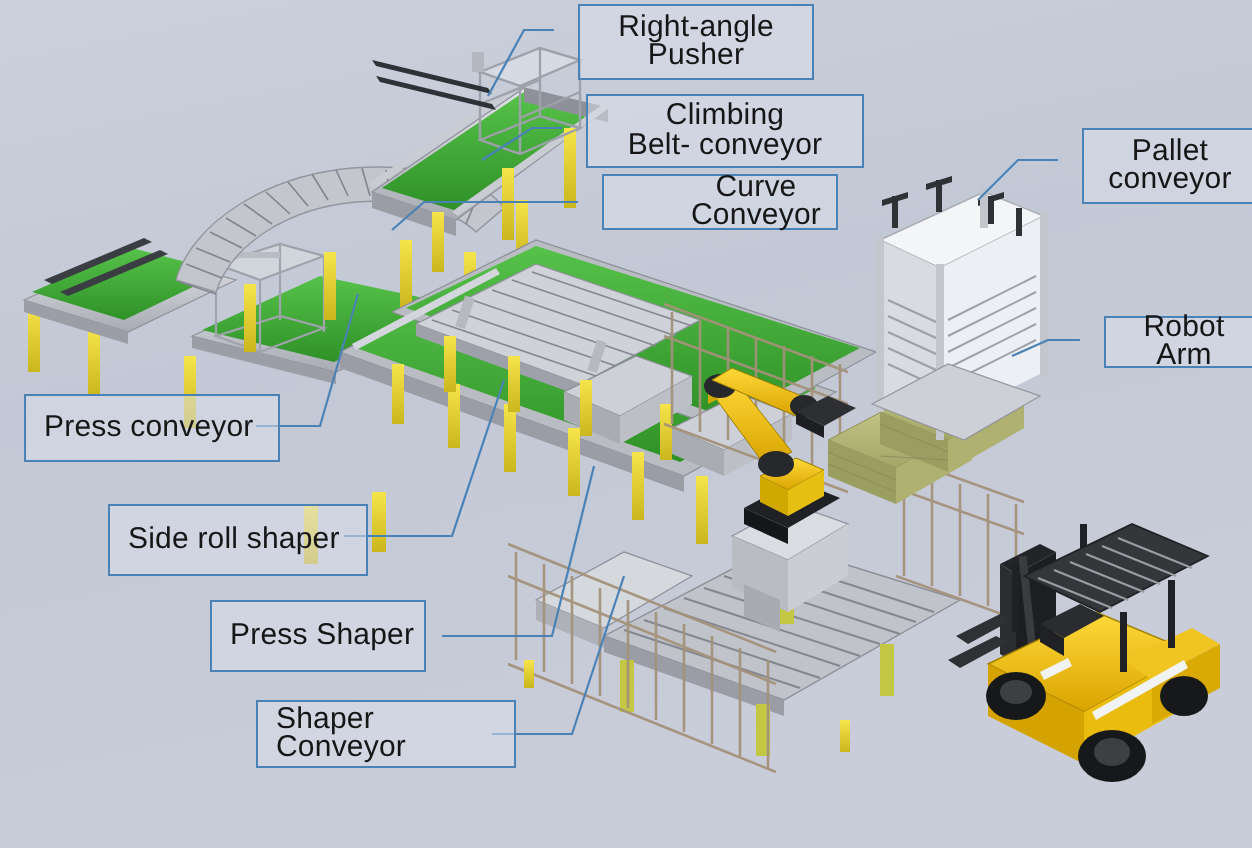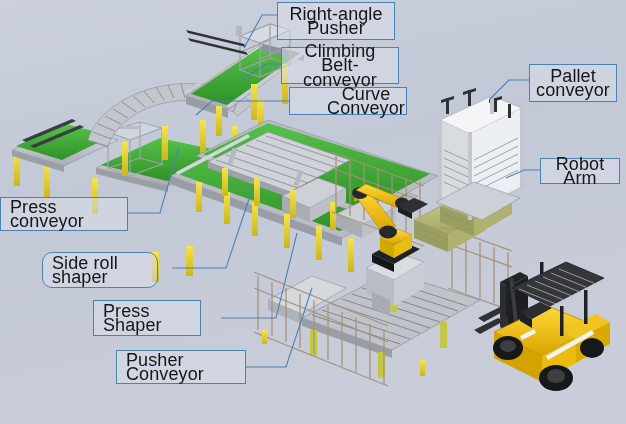--- a/index.html
+++ b/index.html
@@ -16,29 +16,30 @@
     overflow:hidden;
   }
   #scene { position:absolute; inset:0; }
   #leaders { position:absolute; inset:0; pointer-events:none; }
 
   .callout {
     position:absolute;
     border:1px solid #4a82b6;
     background:rgba(216,222,234,0.55);
     color:#161616;
-    font-size:18px;
+    font-size:15px;
     line-height:14.5px;
     text-align:center;
     display:flex;
     align-items:center;
     justify-content:center;
     padding:2px 4px;
     white-space:pre-line;
     letter-spacing:0.1px;
+    margin-left:12px;
   }
   .callout.lead { text-align:left; justify-content:flex-start; padding-left:9px; }
 </style>
 </head>
 <body>
 
 <div id="stage">
 
   <svg id="scene" viewBox="0 0 626 424">
     <defs>
@@ -395,31 +396,31 @@
       <polyline points="128,213 160,213 179,147"></polyline>
       <polyline points="172,268 226,268 252,190"></polyline>
       <polyline points="221,318 276,318 297,233"></polyline>
       <polyline points="246,367 286,367 312,288"></polyline>
     </g>
   </svg>
 
   <div class="callout" style="left:277px; top:2px; width:118px; height:38px;">Right-angle
 Pusher</div>
 
-  <div class="callout" style="left:281px; top:47px; width:118px; height:37px;">Climbing
+  <div class="callout" style="left:281px; top:47px; width:139px; height:37px;">Climbing
 Belt- conveyor</div>
 
   <div class="callout" style="left:289px; top:87px; width:118px; height:28px;padding-left:40px;">Curve Conveyor</div>
 
   <div class="callout" style="left:529px; top:64px; width:88px; height:38px;">Pallet
 conveyor</div>
 
   <div class="callout" style="left:540px; top:158px; width:80px; height:26px;">Robot Arm</div>
 
   <div class="callout lead" style="left:0px; top:197px; width:128px; height:34px;">Press conveyor</div>
 
-  <div class="callout lead" style="left:42px; top:252px; width:116px; height:36px;border-radius:10px;">Side roll shaper</div>
+  <div class="callout lead" style="left:42px; top:252px; width:130px; height:36px;">Side roll shaper</div>
 
   <div class="callout lead" style="left:93px; top:300px; width:108px; height:36px;">Press Shaper</div>
 
-  <div class="callout lead" style="left:116px; top:350px; width:130px; height:34px;">Pusher Conveyor</div>
+  <div class="callout lead" style="left:116px; top:350px; width:130px; height:34px;">Shaper Conveyor</div>
 
 </div>
 
 </body></html>

